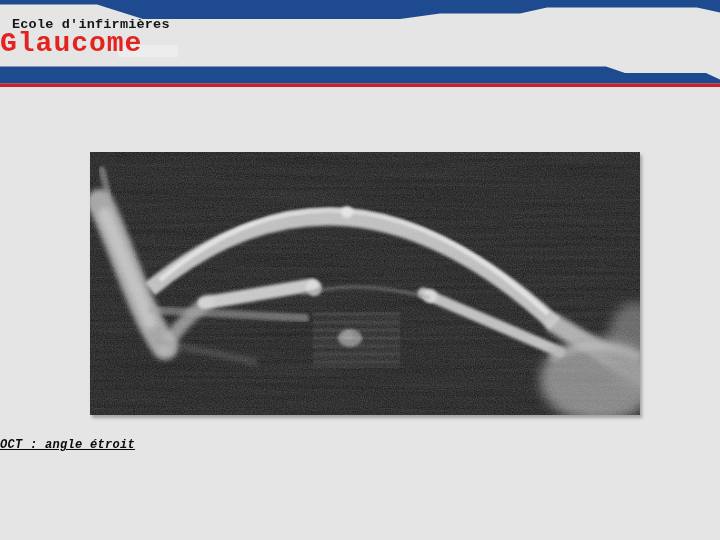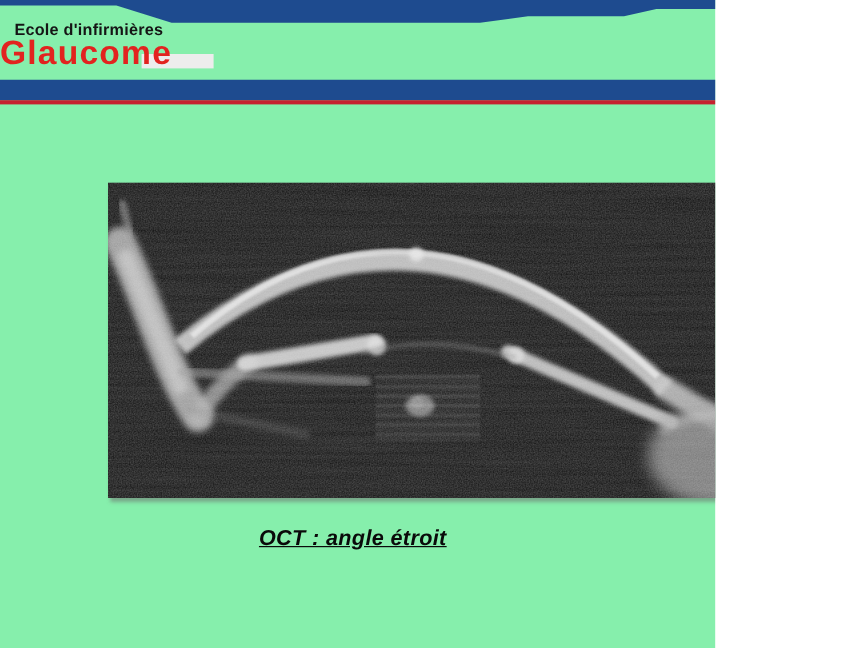--- a/index.html
+++ b/index.html
@@ -1,18 +1,18 @@
 <!DOCTYPE html>
 <html><head>
 <meta charset="utf-8">
 <style>
   html,body{margin:0;padding:0;background:#fff;}
   .slide{
-    position:relative;width:596px;height:540px;background:#86efac;
-    overflow:hidden;font-family:Liberation Sans, sans-serif;
+    position:relative;width:720px;height:540px;background:#e5e5e5;
+    overflow:hidden;font-family:Liberation Mono, monospace;
   }
   .hdr-svg{position:absolute;left:0;top:0;width:720px;height:92px;display:block;}
   .logo{
     position:absolute;left:12px;top:14px;z-index:3;color:#151515;
     font-weight:bold;font-size:13.5px;letter-spacing:.2px;line-height:22px;white-space:nowrap;
   }
   .logo .l2{word-spacing:4px;}
   .logo-shadow{
     position:absolute;left:118px;top:45px;width:60px;height:12px;
     background:#ededed;z-index:1;
@@ -20,22 +20,22 @@
   .slide-title{
     position:absolute;left:0;top:28px;width:704px;z-index:2;
     color:#e2231f;font-weight:bold;font-size:28px;letter-spacing:1px;
   }
   .oct-figure{
     position:absolute;left:90px;top:152px;width:550px;height:263px;
     box-shadow:2px 3px 3px rgba(110,110,110,.55);
   }
   .oct-figure svg{display:block;width:550px;height:263px;}
   .fig-caption{
-    position:absolute;left:0;right:8px;top:438px;text-align:center;
-    color:#0a0a0a;font-weight:bold;font-style:italic;font-size:18px;
+    position:absolute;left:0;right:8px;top:438px;
+    color:#0a0a0a;font-weight:bold;font-style:italic;font-size:12px;
     text-decoration:underline;letter-spacing:.3px;
   }
 </style>
 </head>
 <body>
 
 <div class="slide">
 
   <svg class="hdr-svg" viewBox="0 0 720 92" aria-hidden="true">
     <polygon points="0,0 720,0 720,12.5 697,7.5 547,7.5 520,13.5 440,13.5 400,19 143,19 97,4.5 0,4.5" fill="#1e4b8f"></polygon>

